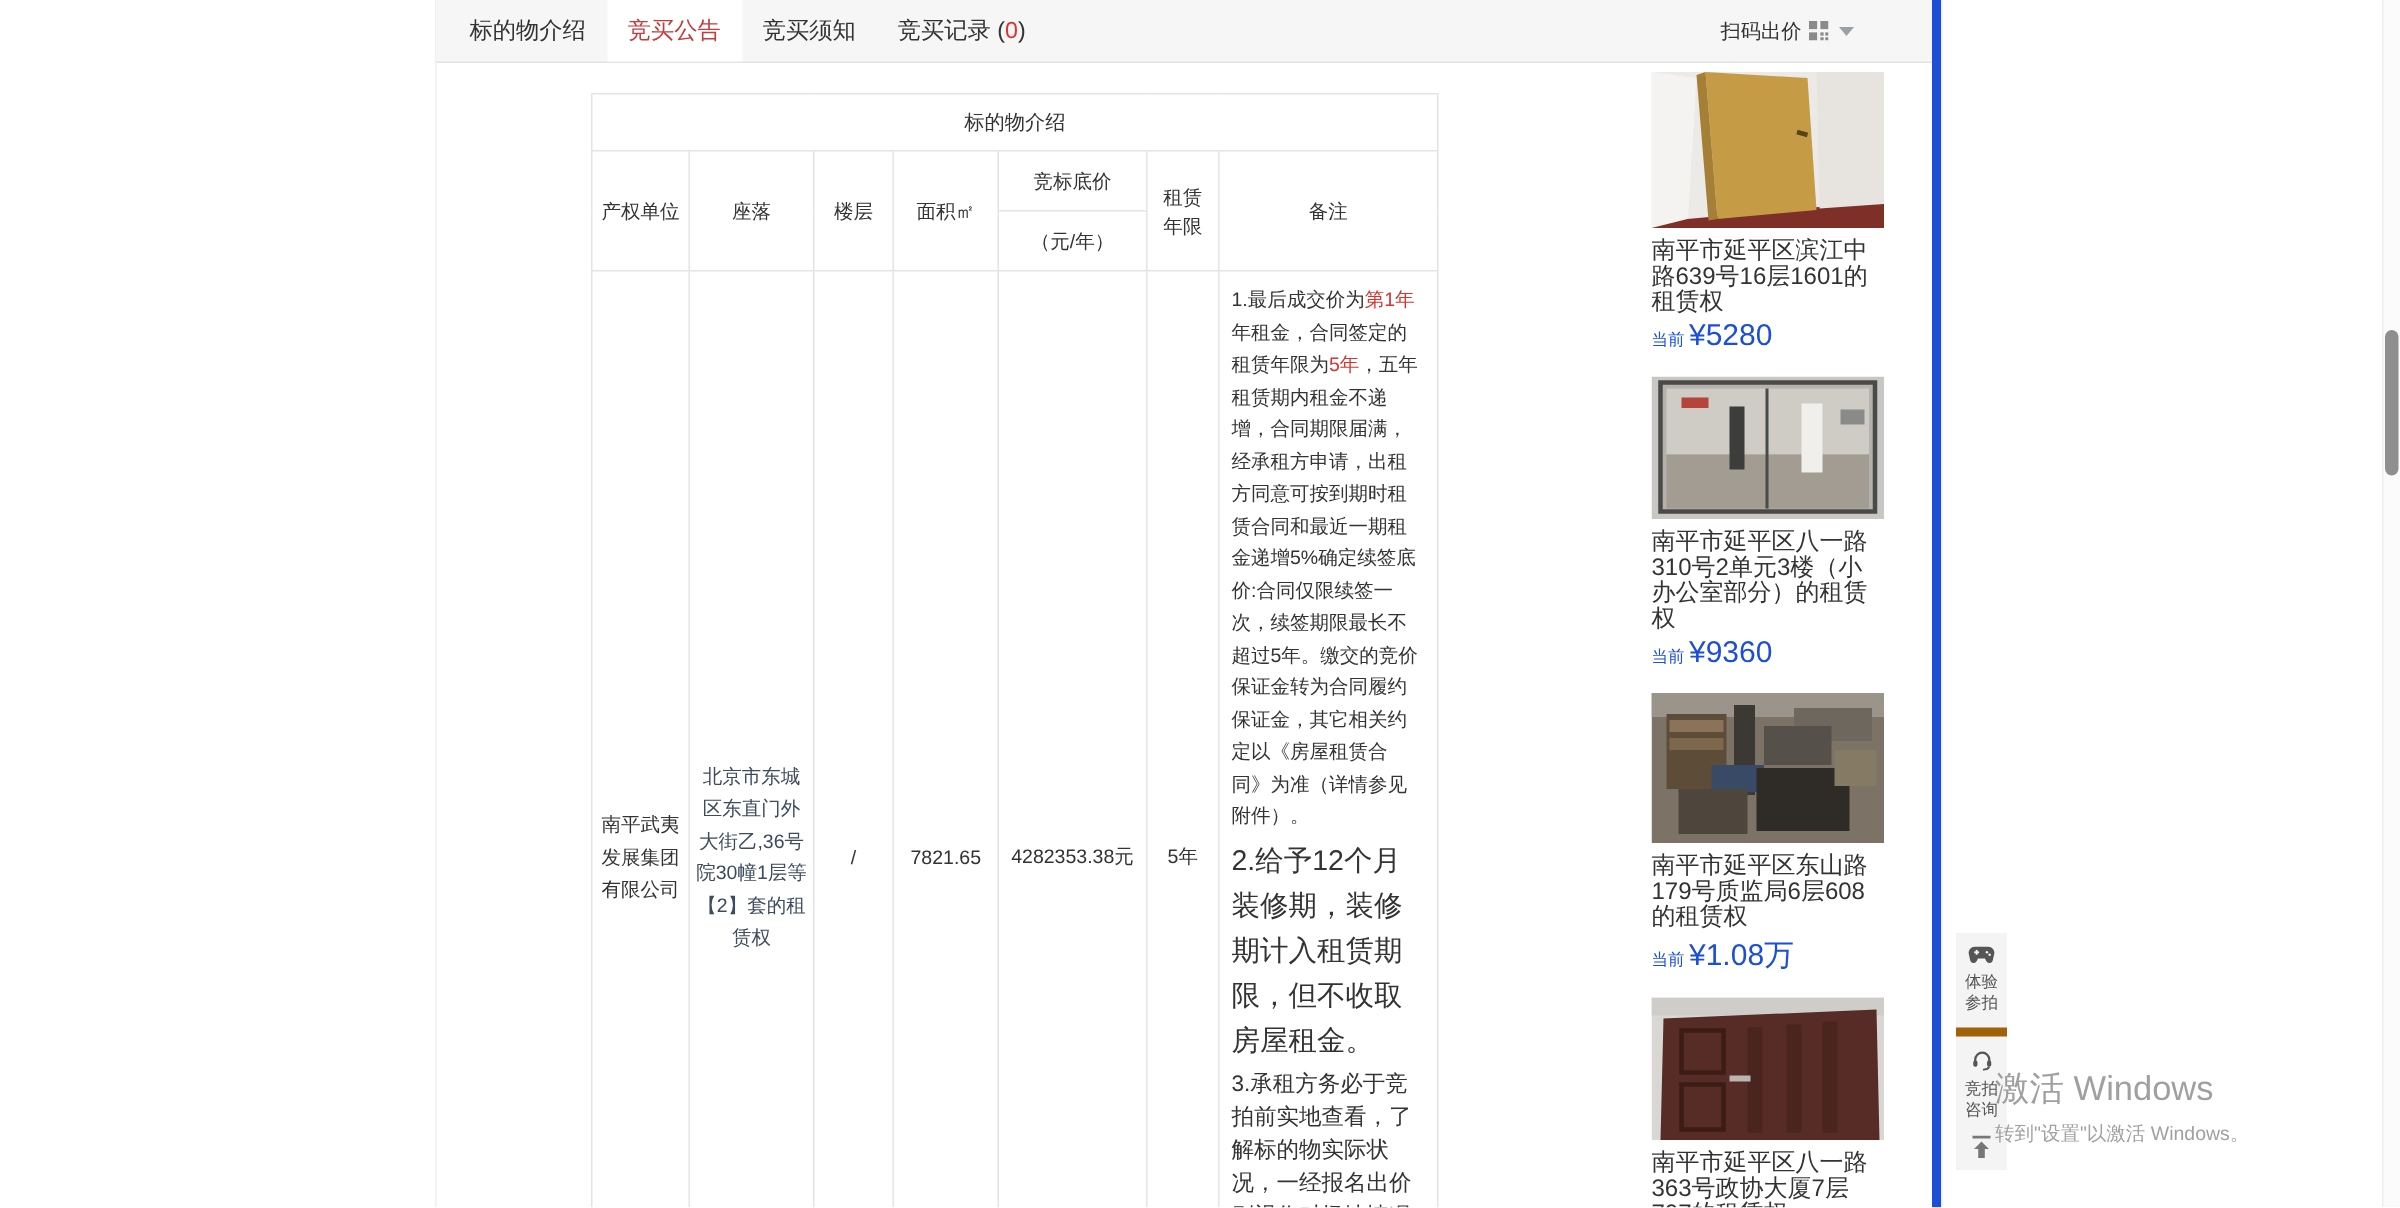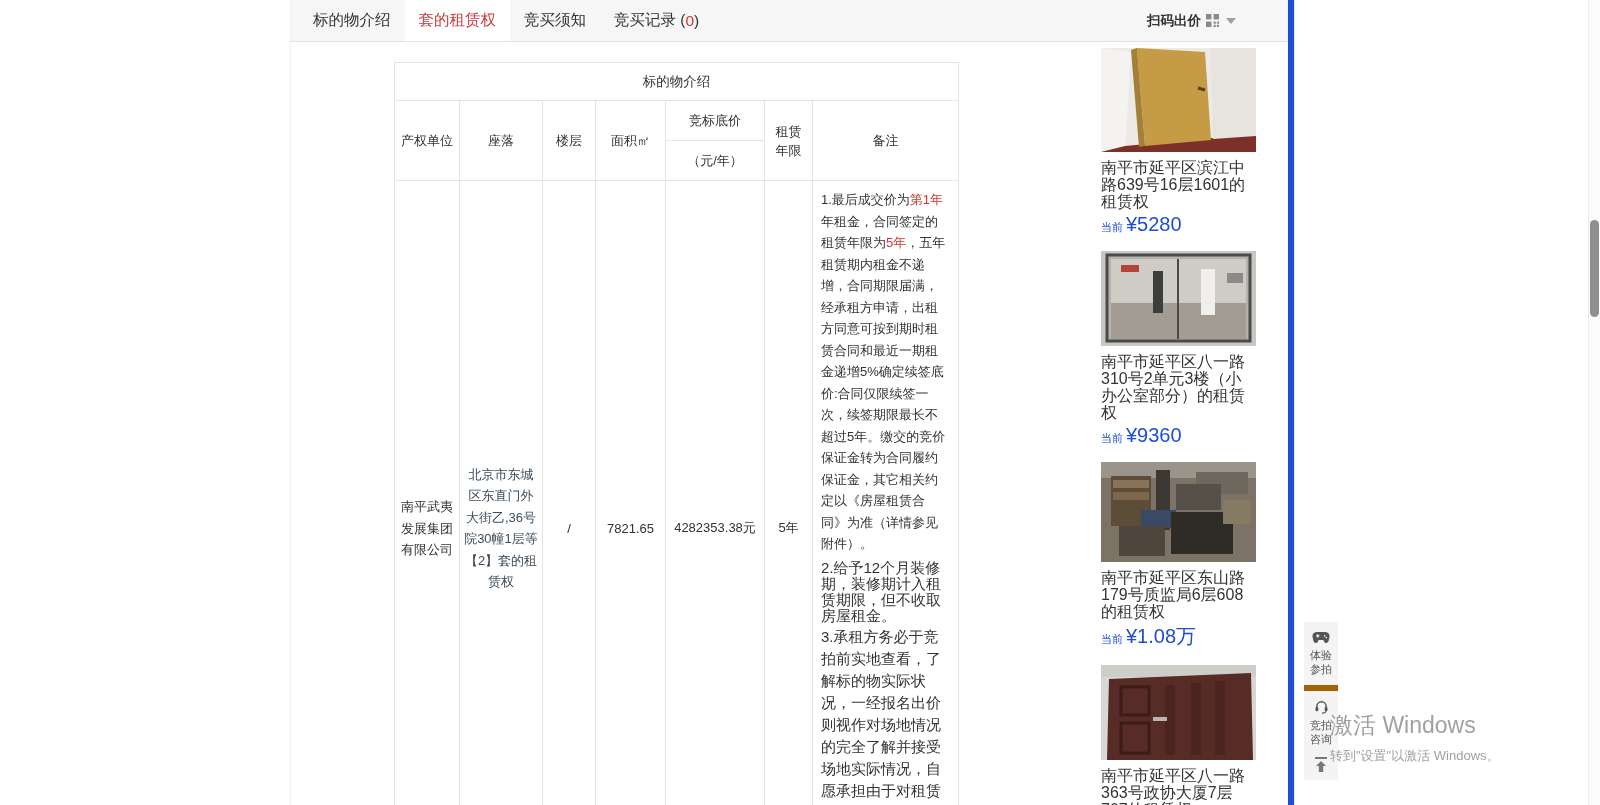--- a/index.html
+++ b/index.html
@@ -11,36 +11,36 @@
   .site { position:absolute; left:290px; top:0; width:1004px; height:805px;
           border-left:1px solid #f0f0f0; border-right:6px solid #1d4ed8; background:#fff; }
 
   
   .tabbar { height:42px; background:#f6f6f6; border-bottom:1px solid #e3e3e3;
             display:flex; align-items:stretch; padding-left:8px; }
   .tab { padding:0 14px; display:flex; align-items:center; font-size:15.5px; color:#333; cursor:pointer; }
   .tab.active { background:#fff; color:#c43b3e; }
   .red-text { color:#d9342f; }
   .scan { margin-left:auto; display:flex; align-items:center; gap:5px; padding-right:52px;
-          font-size:13.5px; color:#333; cursor:pointer;font-weight:bold; }
+          font-size:13.5px; color:#333; cursor:pointer; }
   .caret { width:0; height:0; border-left:5px solid transparent; border-right:5px solid transparent;
            border-top:6px solid #9aa0a6; margin-left:2px; }
 
   
   .table-wrap { position:absolute; left:103px; top:62px; width:564px; }
   table { border-collapse:collapse; width:564px; table-layout:fixed; font-size:13px; color:#333; }
   th, td { border:1px solid #e4e4e4; font-weight:400; text-align:center;
            vertical-align:middle; padding:4px; }
   .t-title { height:38px; font-size:13.5px; }
   .hrow th { height:40px; line-height:19px; }
   .loc-link { color:#3d4c5c; line-height:21.5px; cursor:pointer; display:inline-block; }
   .owner-cell { line-height:21.5px; }
   .remark-cell { text-align:left; vertical-align:top; padding:8px; }
   .remark-p1 { font-size:13px; line-height:21.5px; margin-bottom:5px; }
-  .remark-p2 { font-size:15px; line-height:16px; margin-bottom:2px; }
+  .remark-p2 { font-size:19px; line-height:30px; margin-bottom:2px; }
   .remark-p3 { font-size:15px; line-height:22px; }
 
   
   .sidebar { position:absolute; left:810px; top:48px; width:155px; }
   .item { margin-bottom:15px; cursor:pointer; }
   .photo { display:block; width:155px; }
   .item-title { font-size:16px; line-height:17px; color:#333; margin:7px 0 3px; }
   .price-row { display:flex; align-items:baseline; gap:3px; color:#1d4ed8; }
   .price-label { font-size:11px; }
   .price-value { font-size:20px; }
@@ -72,21 +72,21 @@
 
 <div class="page">
 
   <div class="site">
 
     <div class="tabbar">
       <div class="tab">
         <span>标的物介绍</span>
       </div>
       <div class="tab active">
-        <span>套的租赁权</span>
+        <span>竞买公告</span>
       </div>
       <div class="tab">
         <span>竞买须知</span>
       </div>
       <div class="tab">
         <span>竞买记录 ( </span>
           <span class="red-text">0</span>
           <span> )</span>
       </div>
       <div class="scan">

